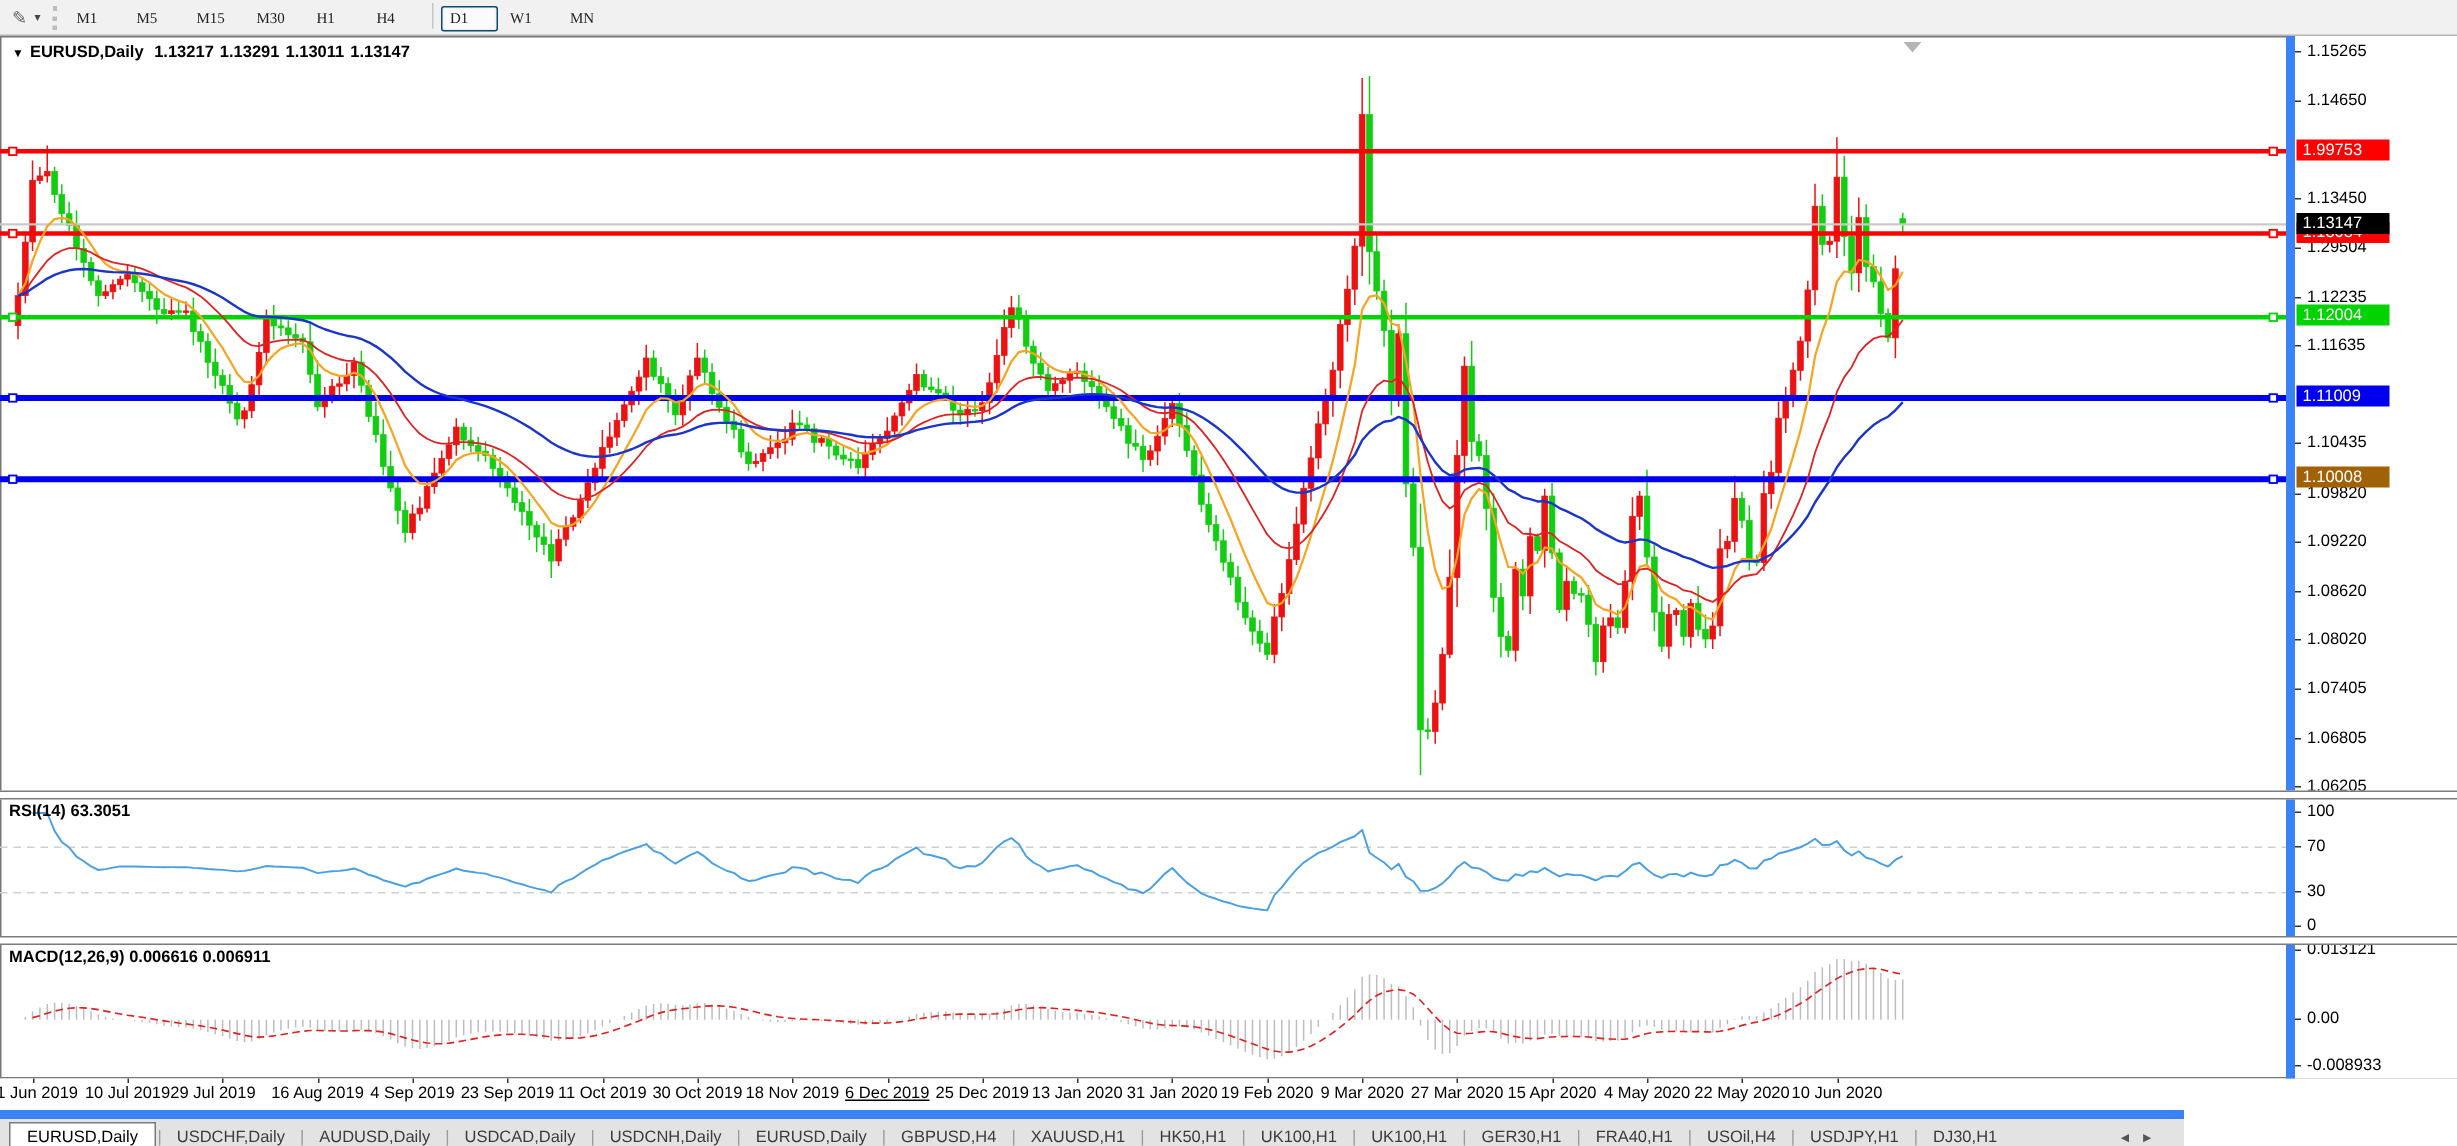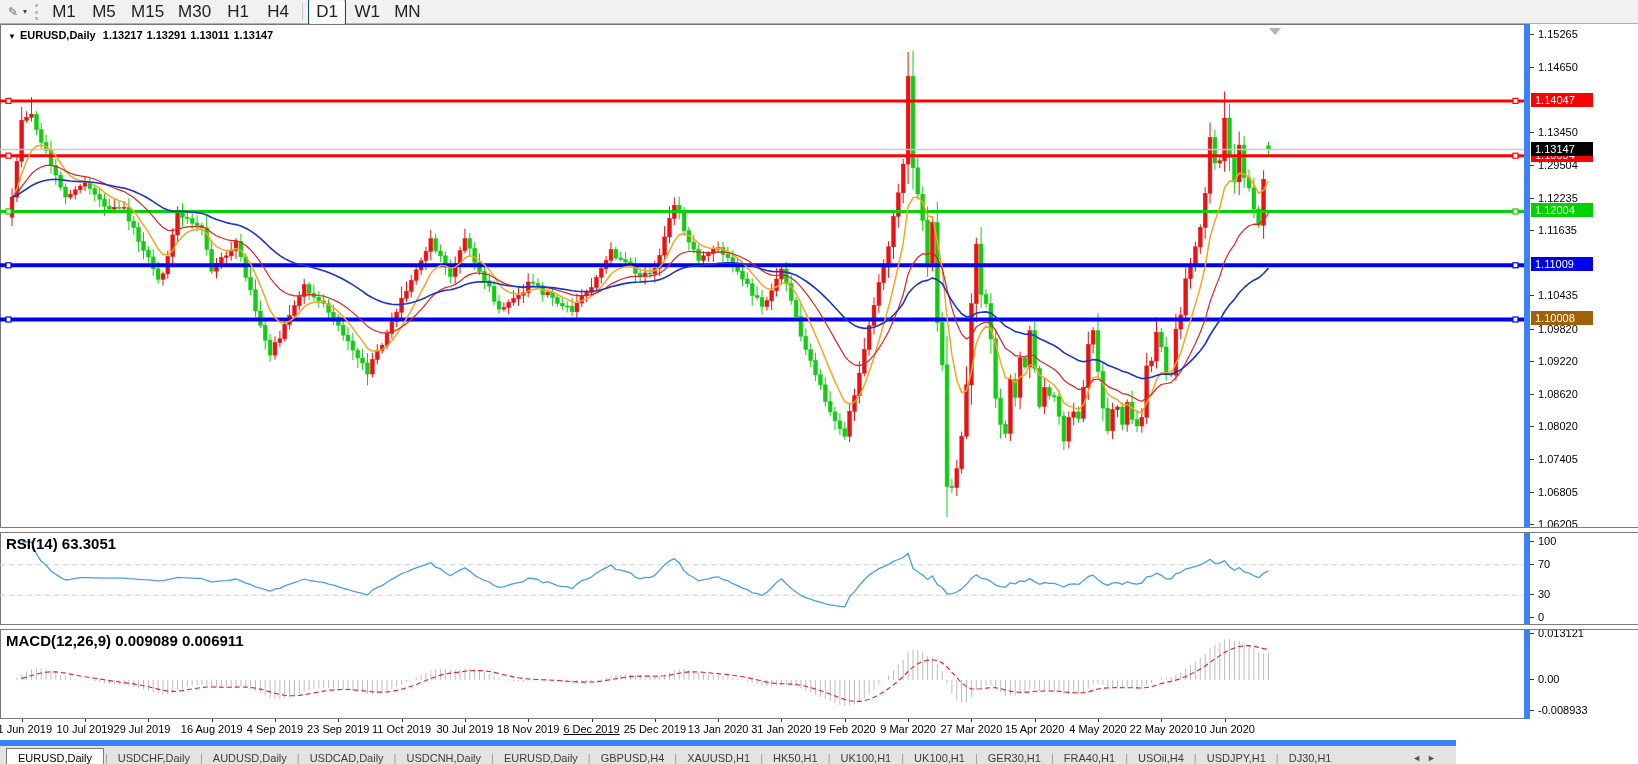--- a/index.html
+++ b/index.html
@@ -6,31 +6,31 @@
   body{font-family:"Liberation Sans",sans-serif;-webkit-font-smoothing:antialiased;}
   #root{position:relative;width:1638px;height:764px;overflow:hidden;background:#fff;}
 
   
   #toolbar{position:absolute;left:0;top:0;width:1638px;height:23px;background:#f1f1f1;
            border-bottom:1px solid #b3b3b3;display:flex;align-items:center;}
   .tool-icon{width:16px;height:16px;margin-left:5px;color:#666;font-size:12px;line-height:16px;text-align:center;}
   .caret{font-size:8px;color:#444;margin:0 4px 0 2px;}
   .grip{height:16px;border-left:3px dotted #bcbcbc;margin:0 6px 0 4px;}
   .vsep{height:15px;border-left:1px solid #c6c6c6;margin:0 4px;}
-  .tf-btn{display:inline-block;min-width:26px;padding:2px 5px;margin:0 1px;text-align:center;
-          font-size:17px;color:#222;border:1px solid transparent;border-radius:2px;cursor:default;}
+  .tf-btn{display:inline-block;min-width:26px;padding:2px 5px;margin:0 1px;text-align:left;
+          font-size:10px;color:#222;border:1px solid transparent;border-radius:2px;cursor:default;font-family:Liberation Serif, serif;}
   .tf-btn.active{background:#fbfbfb;border:1px solid #0c4a6e;box-shadow:inset 0 0 2px #ddd;}
 
   
   #chart-area{position:absolute;left:0;top:24px;width:1638px;height:716px;background:#fff;}
   .win-border{position:absolute;background:#777;}
   #chart-title{position:absolute;left:8px;top:5px;font-size:11px;font-weight:bold;color:#000;z-index:30;}
   #chart-title .mcaret{font-size:8px;margin-right:4px;}
   #chart-title span{margin-right:4px;}
-  .panel-label{position:absolute;font-size:15px;font-weight:bold;color:#000;z-index:30;}
+  .panel-label{position:absolute;font-size:11px;font-weight:bold;color:#000;z-index:30;}
   .splitter{position:absolute;left:0;width:1638px;height:4px;background:#fff;
             border-top:1px solid #7c7c7c;border-bottom:1px solid #7c7c7c;z-index:25;}
   svg{position:absolute;left:0;}
 
   
   #axis-col{position:absolute;left:1524px;top:0px;width:114px;height:695px;background:#fff;
             border-left:6px solid #3b82f6;z-index:20;}
   .axis-label{position:absolute;left:8px;font-size:11px;color:#000;height:12px;line-height:12px;white-space:nowrap;}
   .axis-tick{position:absolute;left:0;width:4px;height:1px;background:#333;}
   .badge{position:absolute;left:1px;min-width:54px;padding:0 4px;font-size:11px;color:#fff;
@@ -362,21 +362,21 @@
     </div>
     <svg id="rsi-svg" style="top:507px" width="1524" height="93">
         <line x1="0" x2="1524" y1="33.8" y2="33.8" stroke="#cfcfcf" stroke-width="1" stroke-dasharray="5 4"></line>
         <line x1="0" x2="1524" y1="64.2" y2="64.2" stroke="#cfcfcf" stroke-width="1" stroke-dasharray="5 4"></line>
         <polyline points="21.7,11.0 26.6,11.0 31.5,11.0 36.4,22.9 41.2,30.3 46.1,34.0 51.0,40.1 55.8,43.2 60.7,46.6 65.6,49.0 70.4,48.4 75.3,47.4 80.2,46.6 85.0,46.6 89.9,46.7 94.8,46.8 99.7,46.9 104.5,47.1 109.4,47.2 114.3,47.1 119.1,47.1 124.0,47.1 128.9,47.6 133.8,47.8 138.6,48.3 143.5,48.7 148.4,48.9 153.2,49.4 158.1,49.9 163.0,49.6 167.8,48.7 172.7,47.6 177.6,46.3 182.5,46.7 187.3,46.8 192.2,47.1 197.1,47.3 201.9,47.5 206.8,49.3 211.7,51.1 216.5,50.4 221.4,49.8 226.3,49.6 231.2,49.0 236.0,48.0 240.9,49.8 245.8,52.2 250.6,53.5 255.5,55.8 260.4,57.2 265.2,58.7 270.1,60.1 275.0,58.0 279.9,57.3 284.7,54.8 289.6,53.2 294.5,51.6 299.3,50.0 304.2,48.0 309.1,49.5 313.9,50.2 318.8,50.9 323.7,51.4 328.6,53.1 333.4,54.1 338.3,55.6 343.2,57.4 348.0,58.5 352.9,60.1 357.8,61.4 362.6,62.3 367.5,64.1 372.4,59.1 377.3,56.4 382.1,54.6 387.0,51.2 391.9,48.1 396.7,45.6 401.6,42.5 406.5,41.0 411.3,38.8 416.2,36.8 421.1,35.2 425.9,33.6 430.8,31.7 435.7,36.2 440.6,37.9 445.4,41.7 450.3,44.8 455.2,41.8 460.0,39.1 464.9,36.9 469.8,40.1 474.7,44.4 479.5,47.0 484.4,49.5 489.3,50.9 494.1,54.5 499.0,56.3 503.9,55.8 508.7,54.0 513.6,52.7 518.5,51.6 523.4,50.7 528.2,47.1 533.1,47.5 538.0,48.5 542.8,51.8 547.7,50.7 552.6,52.6 557.4,54.7 562.3,55.6 567.2,55.7 572.1,57.7 576.9,53.1 581.8,49.7 586.7,48.2 591.5,46.1 596.4,42.1 601.3,39.2 606.1,36.7 611.0,33.9 615.9,38.4 620.8,39.2 625.6,40.5 630.5,41.8 635.4,46.4 640.2,47.9 645.1,46.3 650.0,46.7 654.8,44.3 659.7,39.1 664.6,33.8 669.5,29.9 674.3,27.7 679.2,31.7 684.1,39.8 688.9,44.0 693.8,46.5 698.7,50.0 703.5,48.6 708.4,47.8 713.3,46.4 718.1,45.8 723.0,48.5 727.9,49.8 732.8,52.7 737.6,54.6 742.5,57.1 747.4,58.6 752.2,61.8 757.1,62.3 762.0,64.5 766.9,61.4 771.7,56.5 776.6,51.4 781.5,47.7 786.3,52.7 791.2,57.4 796.1,61.0 800.9,64.6 805.8,66.7 810.7,68.2 815.6,70.0 820.4,71.2 825.3,72.9 830.2,73.8 835.0,74.6 839.9,75.3 844.8,75.9 849.6,65.8 854.5,60.6 859.4,54.2 864.3,48.7 869.1,44.1 874.0,40.8 878.9,37.6 883.7,35.7 888.6,33.4 893.5,30.4 898.3,28.5 903.2,26.5 908.1,22.3 913.0,37.5 917.8,40.8 922.7,44.0 927.6,48.6 932.4,44.9 937.3,53.6 942.2,56.5 947.0,62.9 951.9,62.9 956.8,61.0 961.6,57.9 966.5,53.3 971.4,47.3 976.3,43.7 981.1,47.3 986.0,47.9 990.9,50.4 995.7,54.2 1000.6,55.7 1005.5,56.2 1010.4,51.8 1015.2,52.9 1020.1,49.8 1025.0,50.5 1029.8,47.6 1034.7,50.6 1039.6,53.3 1044.4,51.7 1049.3,52.3 1054.2,52.4 1059.0,54.0 1063.9,56.0 1068.8,53.4 1073.7,52.8 1078.5,53.4 1083.4,49.8 1088.3,45.5 1093.1,44.2 1098.0,48.7 1102.9,52.3 1107.8,54.3 1112.6,51.9 1117.5,51.6 1122.4,53.4 1127.2,50.7 1132.1,52.5 1137.0,53.2 1141.8,52.0 1146.7,45.8 1151.6,45.2 1156.5,42.2 1161.3,44.3 1166.2,47.9 1171.1,48.0 1175.9,42.7 1180.8,41.3 1185.7,38.0 1190.5,36.8 1195.4,35.3 1200.3,33.8 1205.2,31.4 1210.0,28.2 1214.9,32.4 1219.8,32.2 1224.6,29.7 1229.5,35.9 1234.4,39.3 1239.2,36.5 1244.1,40.8 1249.0,42.1 1253.9,44.8 1258.7,46.7 1263.6,42.3 1268.5,39.8 " fill="none" stroke="#4a9fe3" stroke-width="1.3" stroke-linejoin="round"></polyline>
       </svg>
 
     <div class="splitter" style="top:600px;"></div>
 
     <div class="panel-label" style="left:6px;top:608px;">
-      <span>MACD(12,26,9)</span> <span>0.009089</span> <span>0.006911</span>
+      <span>MACD(12,26,9)</span> <span>0.006616</span> <span>0.006911</span>
     </div>
     <svg id="macd-svg" style="top:604px" width="1524" height="90">
         <path d="M16.9 51.8L16.9 50.0M21.7 51.8L21.7 46.4M26.6 51.8L26.6 43.6M31.5 51.8L31.5 41.3M36.4 51.8L36.4 40.4M41.2 51.8L41.2 40.5M46.1 51.8L46.1 41.1M51.0 51.8L51.0 42.5M55.8 51.8L55.8 44.1M60.7 51.8L60.7 46.2M65.6 51.8L65.6 48.3M70.4 51.8L70.4 49.9M75.3 51.8L75.3 51.0M80.2 51.8L80.2 51.6M85.0 51.8L85.0 51.9M89.9 51.8L89.9 52.5M94.8 51.8L94.8 53.2M99.7 51.8L99.7 54.0M104.5 51.8L104.5 54.9M109.4 51.8L109.4 55.8M114.3 51.8L114.3 56.3M119.1 51.8L119.1 56.7M124.0 51.8L124.0 57.0M128.9 51.8L128.9 57.8M133.8 51.8L133.8 58.7M138.6 51.8L138.6 60.1M143.5 51.8L143.5 61.5M148.4 51.8L148.4 62.9M153.2 51.8L153.2 64.4M158.1 51.8L158.1 66.0M163.0 51.8L163.0 66.8M167.8 51.8L167.8 66.4M172.7 51.8L172.7 64.8M177.6 51.8L177.6 62.2M182.5 51.8L182.5 60.3M187.3 51.8L187.3 58.8M192.2 51.8L192.2 57.8M197.1 51.8L197.1 57.0M201.9 51.8L201.9 56.5M206.8 51.8L206.8 57.2M211.7 51.8L211.7 58.7M216.5 51.8L216.5 59.5M221.4 51.8L221.4 59.7M226.3 51.8L226.3 59.6M231.2 51.8L231.2 59.3M236.0 51.8L236.0 58.4M240.9 51.8L240.9 58.5M245.8 51.8L245.8 59.5M250.6 51.8L250.6 60.8M255.5 51.8L255.5 62.9M260.4 51.8L260.4 65.1M265.2 51.8L265.2 67.5M270.1 51.8L270.1 69.9M275.0 51.8L275.0 70.9M279.9 51.8L279.9 71.3M284.7 51.8L284.7 70.7M289.6 51.8L289.6 69.5M294.5 51.8L294.5 67.9M299.3 51.8L299.3 66.0M304.2 51.8L304.2 63.7M309.1 51.8L309.1 62.2M313.9 51.8L313.9 61.1M318.8 51.8L318.8 60.4M323.7 51.8L323.7 59.8M328.6 51.8L328.6 59.7M333.4 51.8L333.4 59.9M338.3 51.8L338.3 60.3M343.2 51.8L343.2 61.0M348.0 51.8L348.0 61.7M352.9 51.8L352.9 62.7M357.8 51.8L357.8 63.7M362.6 51.8L362.6 64.7M367.5 51.8L367.5 65.8M372.4 51.8L372.4 65.8M377.3 51.8L377.3 65.2M382.1 51.8L382.1 64.3M387.0 51.8L387.0 62.8M391.9 51.8L391.9 60.9M396.7 51.8L396.7 58.9M401.6 51.8L401.6 56.4M406.5 51.8L406.5 54.1M411.3 51.8L411.3 51.7M416.2 51.8L416.2 49.3M421.1 51.8L421.1 47.0M425.9 51.8L425.9 44.7M430.8 51.8L430.8 42.4M435.7 51.8L435.7 41.3M440.6 51.8L440.6 40.8M445.4 51.8L445.4 41.1M450.3 51.8L450.3 42.0M455.2 51.8L455.2 42.1M460.0 51.8L460.0 41.7M464.9 51.8L464.9 40.8M469.8 51.8L469.8 40.7M474.7 51.8L474.7 41.5M479.5 51.8L479.5 42.8M484.4 51.8L484.4 44.3M489.3 51.8L489.3 45.9M494.1 51.8L494.1 47.9M499.0 51.8L499.0 50.0M503.9 51.8L503.9 51.6M508.7 51.8L508.7 52.5M513.6 51.8L513.6 53.1M518.5 51.8L518.5 53.3M523.4 51.8L523.4 53.4M528.2 51.8L528.2 52.8M533.1 51.8L533.1 52.5M538.0 51.8L538.0 52.3M542.8 51.8L542.8 52.6M547.7 51.8L547.7 52.8M552.6 51.8L552.6 53.1M557.4 51.8L557.4 53.7M562.3 51.8L562.3 54.2M567.2 51.8L567.2 54.6M572.1 51.8L572.1 55.2M576.9 51.8L576.9 55.2M581.8 51.8L581.8 54.8M586.7 51.8L586.7 54.2M591.5 51.8L591.5 53.5M596.4 51.8L596.4 52.4M601.3 51.8L601.3 51.1M606.1 51.8L606.1 49.6M611.0 51.8L611.0 48.0M615.9 51.8L615.9 47.1M620.8 51.8L620.8 46.6M625.6 51.8L625.6 46.4M630.5 51.8L630.5 46.4M635.4 51.8L635.4 47.0M640.2 51.8L640.2 47.6M645.1 51.8L645.1 48.0M650.0 51.8L650.0 48.3M654.8 51.8L654.8 48.4M659.7 51.8L659.7 47.8M664.6 51.8L664.6 46.4M669.5 51.8L669.5 44.5M674.3 51.8L674.3 42.3M679.2 51.8L679.2 41.2M684.1 51.8L684.1 41.3M688.9 51.8L688.9 42.1M693.8 51.8L693.8 43.2M698.7 51.8L698.7 44.7M703.5 51.8L703.5 45.8M708.4 51.8L708.4 46.6M713.3 51.8L713.3 47.0M718.1 51.8L718.1 47.3M723.0 51.8L723.0 48.0M727.9 51.8L727.9 48.7M732.8 51.8L732.8 49.7M737.6 51.8L737.6 50.8M742.5 51.8L742.5 52.1M747.4 51.8L747.4 53.3M752.2 51.8L752.2 54.9M757.1 51.8L757.1 56.2M762.0 51.8L762.0 57.6M766.9 51.8L766.9 58.4M771.7 51.8L771.7 58.4M776.6 51.8L776.6 57.7M781.5 51.8L781.5 56.6M786.3 51.8L786.3 56.4M791.2 51.8L791.2 57.1M796.1 51.8L796.1 58.4M800.9 51.8L800.9 60.3M805.8 51.8L805.8 62.5M810.7 51.8L810.7 64.6M815.6 51.8L815.6 66.8M820.4 51.8L820.4 68.9M825.3 51.8L825.3 71.2M830.2 51.8L830.2 73.3M835.0 51.8L835.0 75.2M839.9 51.8L839.9 76.8M844.8 51.8L844.8 78.2M849.6 51.8L849.6 77.7M854.5 51.8L854.5 76.2M859.4 51.8L859.4 73.5M864.3 51.8L864.3 70.0M869.1 51.8L869.1 65.8M874.0 51.8L874.0 61.4M878.9 51.8L878.9 56.6M883.7 51.8L883.7 52.0M888.6 51.8L888.6 47.3M893.5 51.8L893.5 42.1M898.3 51.8L898.3 37.0M903.2 51.8L903.2 31.6M908.1 51.8L908.1 23.2M913.0 51.8L913.0 21.6M917.8 51.8L917.8 22.0M922.7 51.8L922.7 24.1M927.6 51.8L927.6 28.2M932.4 51.8L932.4 29.6M937.3 51.8L937.3 36.1M942.2 51.8L942.2 43.5M947.0 51.8L947.0 55.7M951.9 51.8L951.9 65.3M956.8 51.8L956.8 71.6M961.6 51.8L961.6 74.7M966.5 51.8L966.5 74.3M971.4 51.8L971.4 69.4M976.3 51.8L976.3 62.4M981.1 51.8L981.1 59.4M986.0 51.8L986.0 57.4M990.9 51.8L990.9 57.5M995.7 51.8L995.7 60.7M1000.6 51.8L1000.6 64.4M1005.5 51.8L1005.5 67.6M1010.4 51.8L1010.4 67.2M1015.2 51.8L1015.2 67.6M1020.1 51.8L1020.1 65.7M1025.0 51.8L1025.0 64.5M1029.8 51.8L1029.8 61.6M1034.7 51.8L1034.7 61.1M1039.6 51.8L1039.6 62.6M1044.4 51.8L1044.4 62.7M1049.3 51.8L1049.3 63.0M1054.2 51.8L1054.2 63.2M1059.0 51.8L1059.0 64.2M1063.9 51.8L1063.9 66.2M1068.8 51.8L1068.8 66.3M1073.7 51.8L1073.7 66.0M1078.5 51.8L1078.5 65.9M1083.4 51.8L1083.4 64.1M1088.3 51.8L1088.3 60.3M1093.1 51.8L1093.1 56.5M1098.0 51.8L1098.0 55.6M1102.9 51.8L1102.9 56.7M1107.8 51.8L1107.8 58.7M1112.6 51.8L1112.6 59.1M1117.5 51.8L1117.5 59.2M1122.4 51.8L1122.4 60.1M1127.2 51.8L1127.2 59.6M1132.1 51.8L1132.1 59.9M1137.0 51.8L1137.0 60.5M1141.8 51.8L1141.8 60.4M1146.7 51.8L1146.7 57.5M1151.6 51.8L1151.6 55.0M1156.5 51.8L1156.5 51.5M1161.3 51.8L1161.3 49.5M1166.2 51.8L1166.2 49.3M1171.1 51.8L1171.1 49.3M1175.9 51.8L1175.9 47.0M1180.8 51.8L1180.8 44.4M1185.7 51.8L1185.7 40.7M1190.5 51.8L1190.5 37.2M1195.4 51.8L1195.4 33.6M1200.3 51.8L1200.3 30.1M1205.2 51.8L1205.2 25.8M1210.0 51.8L1210.0 19.8M1214.9 51.8L1214.9 16.9M1219.8 51.8L1219.8 14.8M1224.6 51.8L1224.6 11.4M1229.5 51.8L1229.5 11.3M1234.4 51.8L1234.4 12.9M1239.2 51.8L1239.2 12.7M1244.1 51.8L1244.1 14.6M1249.0 51.8L1249.0 17.1M1253.9 51.8L1253.9 20.5M1258.7 51.8L1258.7 24.4M1263.6 51.8L1263.6 25.4M1268.5 51.8L1268.5 25.0" stroke="#bdbdbd" stroke-width="1" fill="none"></path>
         <polyline points="21.7,50.4 26.6,49.1 31.5,47.5 36.4,46.1 41.2,45.0 46.1,44.2 51.0,43.8 55.8,43.9 60.7,44.4 65.6,45.1 70.4,46.1 75.3,47.1 80.2,48.0 85.0,48.8 89.9,49.5 94.8,50.2 99.7,51.0 104.5,51.8 109.4,52.6 114.3,53.3 119.1,54.0 124.0,54.6 128.9,55.3 133.8,55.9 138.6,56.8 143.5,57.7 148.4,58.7 153.2,59.9 158.1,61.1 163.0,62.2 167.8,63.1 172.7,63.4 177.6,63.2 182.5,62.6 187.3,61.8 192.2,61.0 197.1,60.2 201.9,59.5 206.8,59.0 211.7,59.0 216.5,59.1 221.4,59.2 226.3,59.3 231.2,59.3 236.0,59.1 240.9,59.0 245.8,59.1 250.6,59.4 255.5,60.1 260.4,61.1 265.2,62.4 270.1,63.9 275.0,65.3 279.9,66.5 284.7,67.3 289.6,67.8 294.5,67.8 299.3,67.4 304.2,66.7 309.1,65.8 313.9,64.9 318.8,64.0 323.7,63.1 328.6,62.5 333.4,61.9 338.3,61.6 343.2,61.5 348.0,61.5 352.9,61.8 357.8,62.2 362.6,62.7 367.5,63.3 372.4,63.8 377.3,64.1 382.1,64.1 387.0,63.9 391.9,63.3 396.7,62.4 401.6,61.2 406.5,59.8 411.3,58.2 416.2,56.4 421.1,54.5 425.9,52.6 430.8,50.5 435.7,48.7 440.6,47.1 445.4,45.9 450.3,45.1 455.2,44.5 460.0,44.0 464.9,43.3 469.8,42.8 474.7,42.6 479.5,42.6 484.4,42.9 489.3,43.5 494.1,44.4 499.0,45.5 503.9,46.7 508.7,47.9 513.6,48.9 518.5,49.8 523.4,50.5 528.2,51.0 533.1,51.3 538.0,51.5 542.8,51.7 547.7,51.9 552.6,52.2 557.4,52.5 562.3,52.8 567.2,53.2 572.1,53.6 576.9,53.9 581.8,54.1 586.7,54.1 591.5,54.0 596.4,53.7 601.3,53.1 606.1,52.4 611.0,51.5 615.9,50.7 620.8,49.9 625.6,49.2 630.5,48.6 635.4,48.3 640.2,48.1 645.1,48.1 650.0,48.1 654.8,48.2 659.7,48.1 664.6,47.8 669.5,47.1 674.3,46.2 679.2,45.2 684.1,44.4 688.9,43.9 693.8,43.8 698.7,44.0 703.5,44.3 708.4,44.8 713.3,45.2 718.1,45.6 723.0,46.1 727.9,46.6 732.8,47.2 737.6,48.0 742.5,48.8 747.4,49.7 752.2,50.7 757.1,51.8 762.0,53.0 766.9,54.1 771.7,54.9 776.6,55.5 781.5,55.7 786.3,55.8 791.2,56.1 796.1,56.5 800.9,57.3 805.8,58.3 810.7,59.6 815.6,61.0 820.4,62.6 825.3,64.3 830.2,66.1 835.0,67.9 839.9,69.7 844.8,71.4 849.6,72.7 854.5,73.4 859.4,73.4 864.3,72.7 869.1,71.3 874.0,69.3 878.9,66.8 883.7,63.8 888.6,60.5 893.5,56.8 898.3,52.9 903.2,48.6 908.1,43.5 913.0,39.1 917.8,35.7 922.7,33.4 927.6,32.3 932.4,31.8 937.3,32.6 942.2,34.8 947.0,39.0 951.9,44.3 956.8,49.7 961.6,54.7 966.5,58.6 971.4,60.8 976.3,61.1 981.1,60.8 986.0,60.1 990.9,59.6 995.7,59.8 1000.6,60.7 1005.5,62.1 1010.4,63.1 1015.2,64.0 1020.1,64.3 1025.0,64.4 1029.8,63.8 1034.7,63.3 1039.6,63.1 1044.4,63.0 1049.3,63.0 1054.2,63.1 1059.0,63.3 1063.9,63.9 1068.8,64.4 1073.7,64.7 1078.5,64.9 1083.4,64.8 1088.3,63.9 1093.1,62.4 1098.0,61.0 1102.9,60.2 1107.8,59.9 1112.6,59.7 1117.5,59.6 1122.4,59.7 1127.2,59.7 1132.1,59.7 1137.0,59.9 1141.8,60.0 1146.7,59.5 1151.6,58.6 1156.5,57.2 1161.3,55.6 1166.2,54.4 1171.1,53.4 1175.9,52.1 1180.8,50.5 1185.7,48.6 1190.5,46.3 1195.4,43.8 1200.3,41.0 1205.2,38.0 1210.0,34.3 1214.9,30.9 1219.8,27.6 1224.6,24.4 1229.5,21.8 1234.4,20.0 1239.2,18.5 1244.1,17.7 1249.0,17.6 1253.9,18.2 1258.7,19.4 1263.6,20.6 1268.5,21.5 " fill="none" stroke="#dd2222" stroke-width="1.1" stroke-dasharray="5 3"></polyline>
       </svg>
 
     <div class="win-border" style="left:0;top:694px;width:1638px;height:1px;"></div>
 
     <div id="date-axis">
         <span class="date-tick" style="left: 21.74px;"></span>
@@ -387,21 +387,21 @@
         <span class="date-label" style="left: 142px;">29 Jul 2019</span>
         <span class="date-tick" style="left: 211.67px;"></span>
         <span class="date-label" style="left: 211.67px;">16 Aug 2019</span>
         <span class="date-tick" style="left: 274.98px;"></span>
         <span class="date-label" style="left: 274.98px;">4 Sep 2019</span>
         <span class="date-tick" style="left: 338.29px;"></span>
         <span class="date-label" style="left: 338.29px;">23 Sep 2019</span>
         <span class="date-tick" style="left: 401.6px;"></span>
         <span class="date-label" style="left: 401.6px;">11 Oct 2019</span>
         <span class="date-tick" style="left: 464.91px;"></span>
-        <span class="date-label" style="left: 464.91px;">30 Jul 2019</span>
+        <span class="date-label" style="left: 464.91px;">30 Oct 2019</span>
         <span class="date-tick" style="left: 528.22px;"></span>
         <span class="date-label" style="left: 528.22px;">18 Nov 2019</span>
         <span class="date-tick" style="left: 591.53px;"></span>
         <span class="date-label" style="left: 591.53px; text-decoration: underline;">6 Dec 2019</span>
         <span class="date-tick" style="left: 654.84px;"></span>
         <span class="date-label" style="left: 654.84px;">25 Dec 2019</span>
         <span class="date-tick" style="left: 718.15px;"></span>
         <span class="date-label" style="left: 718.15px;">13 Jan 2020</span>
         <span class="date-tick" style="left: 781.46px;"></span>
         <span class="date-label" style="left: 781.46px;">31 Jan 2020</span>
@@ -456,21 +456,21 @@
         <span class="axis-label" style="top: 680.002px;">-0.008933</span>
         <span class="axis-tick" style="top: 686.002px;"></span>
         <span class="axis-label" style="top: 511px;">100</span>
         <span class="axis-tick" style="top: 517px;"></span>
         <span class="axis-label" style="top: 533.8px;">70</span>
         <span class="axis-tick" style="top: 539.8px;"></span>
         <span class="axis-label" style="top: 564.2px;">30</span>
         <span class="axis-tick" style="top: 570.2px;"></span>
         <span class="axis-label" style="top: 587px;">0</span>
         <span class="axis-tick" style="top: 593px;"></span>
-        <div class="badge" style="background: rgb(254, 0, 0); top: 68.9086px;">1.14047</div>
+        <div class="badge" style="background: rgb(254, 0, 0); top: 68.9086px;">1.99753</div>
         <div class="badge" style="background: rgb(0, 0, 0); top: 117.61px; z-index: 5;">1.13147</div>
         <div class="badge" style="background: rgb(254, 0, 0); top: 123.724px;">1.13034</div>
         <div class="badge" style="background: rgb(0, 211, 0); top: 179.46px;">1.12004</div>
         <div class="badge" style="background: rgb(0, 0, 238); top: 233.301px;">1.11009</div>
         <div class="badge" style="background: #a16207; top: 287.468px;">1.10008</div>
       </div>
   </div>
 
   <div id="tabbar">
     <span id="tabs-holder"><span class="tab active">EURUSD,Daily</span><span class="tab-sep">|</span><span class="tab">USDCHF,Daily</span><span class="tab-sep">|</span><span class="tab">AUDUSD,Daily</span><span class="tab-sep">|</span><span class="tab">USDCAD,Daily</span><span class="tab-sep">|</span><span class="tab">USDCNH,Daily</span><span class="tab-sep">|</span><span class="tab">EURUSD,Daily</span><span class="tab-sep">|</span><span class="tab">GBPUSD,H4</span><span class="tab-sep">|</span><span class="tab">XAUUSD,H1</span><span class="tab-sep">|</span><span class="tab">HK50,H1</span><span class="tab-sep">|</span><span class="tab">UK100,H1</span><span class="tab-sep">|</span><span class="tab">UK100,H1</span><span class="tab-sep">|</span><span class="tab">GER30,H1</span><span class="tab-sep">|</span><span class="tab">FRA40,H1</span><span class="tab-sep">|</span><span class="tab">USOil,H4</span><span class="tab-sep">|</span><span class="tab">USDJPY,H1</span><span class="tab-sep">|</span><span class="tab">DJ30,H1</span></span>

